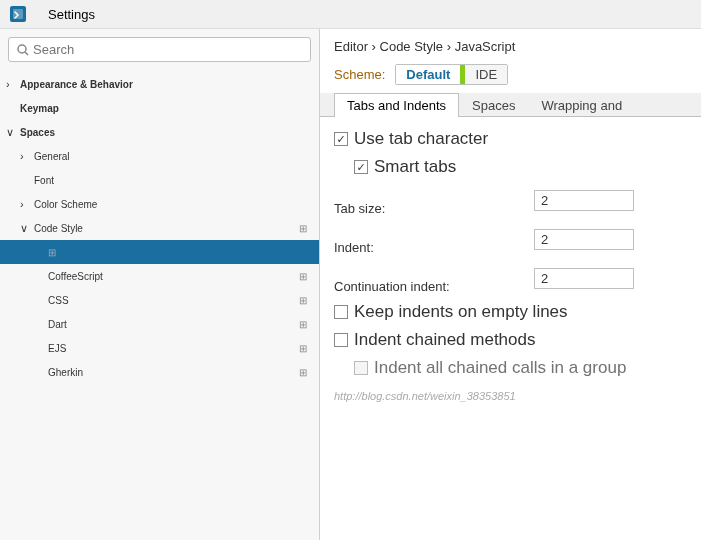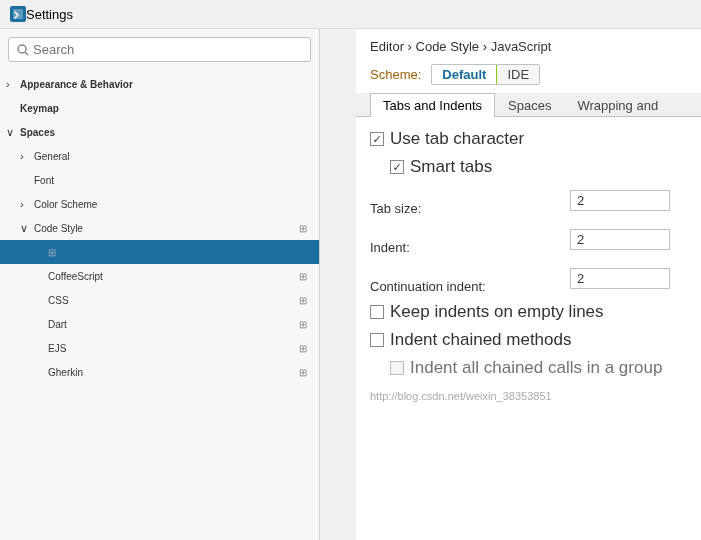--- a/index.html
+++ b/index.html
@@ -3,38 +3,37 @@
   <meta charset="utf-8">
   <style>
     * { box-sizing: border-box; margin: 0; padding: 0; }
     body { font-family: 'Segoe UI', Arial, sans-serif; font-size: 13px; background: #f0f0f0; width: 701px; height: 540px; overflow: hidden; display: flex; flex-direction: column; }
 
     .title-bar {
       background: #f0f0f0;
       padding: 6px 10px;
       display: flex;
       align-items: center;
-      gap: 0;
+      gap: 22px;
       border-bottom: 1px solid #ddd;
     }
     .title-bar-icon {
       width: 16px; height: 16px;
       background: #1a6fa0;
       border-radius: 2px;
       display: flex; align-items: center; justify-content: center;
       flex-shrink: 0;
     }
     .title-bar-icon svg { width: 12px; height: 12px; }
     .title-text { font-size: 13px; color: #000; font-weight: 400; }
 
     .main-content {
       display: flex;
       flex: 1;
       overflow: hidden;
-      gap: 36px;
     }
 
     
     .sidebar {
       width: 320px;
       background: #f7f7f7;
       border-right: 1px solid #d0d0d0;
       display: flex;
       flex-direction: column;
       overflow: hidden;
@@ -125,21 +124,21 @@
       border: 1px solid #c0c0c0;
       border-radius: 2px;
       overflow: hidden;
     }
     .scheme-tab {
       padding: 2px 10px;
       font-size: 13px;
       cursor: pointer;
       background: #f5f5f5;
       color: #444;
-      border-right: 1px solid #84cc16;
+      border-right: 5px solid #84cc16;
     }
     .scheme-tab:last-child { border-right: none; }
     .scheme-tab.active { background: #fff; color: #1a6fa0; font-weight: bold; }
 
     .tab-bar {
       display: flex;
       border-bottom: 1px solid #c0c0c0;
       background: #f0f0f0;
       padding: 0 14px;
     }
@@ -213,20 +212,21 @@
       font-size: 13px;
       color: #333;
       background: #fff;
       outline: none;
     }
 
     .watermark {
       font-size: 11px;
       color: #aaa;
       padding: 4px 0 0 0;
+      font-style: italic;
     }
 
     
     ::-webkit-scrollbar { width: 6px; }
     ::-webkit-scrollbar-thumb { background: #c0c0c0; border-radius: 3px; }
   </style>
 </head>
 <body>
 
 <div class="title-bar">

